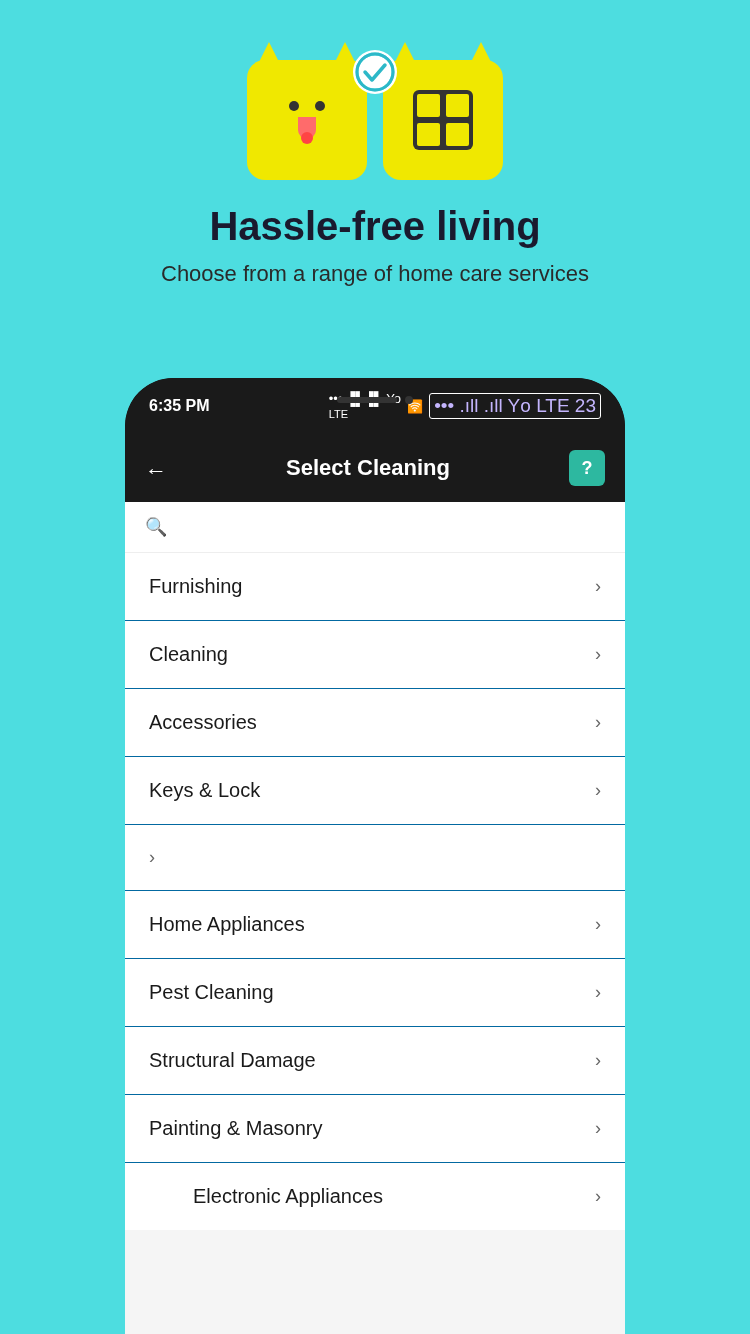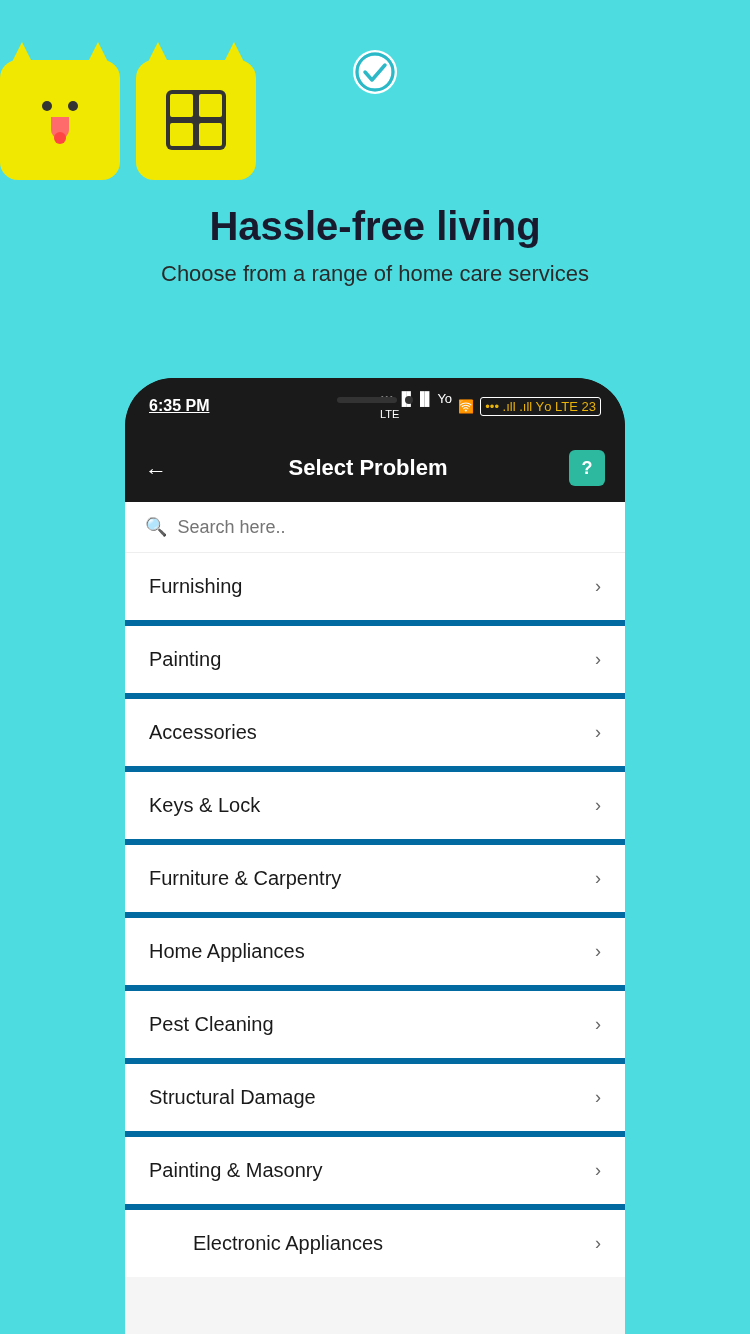--- a/index.html
+++ b/index.html
@@ -10,20 +10,21 @@
       background-color: #4DDDE0;
       font-family: -apple-system, BlinkMacSystemFont, 'Segoe UI', sans-serif;
       overflow: hidden;
       position: relative;
     }
 
     
     .top-section {
       display: flex;
       flex-direction: column;
+      align-items: center;
       padding-top: 60px;
       padding-bottom: 30px;
     }
 
     .mascot-container {
       position: relative;
       display: flex;
       align-items: flex-end;
       gap: 16px;
       margin-bottom: 24px;
@@ -188,21 +189,20 @@
       align-items: center;
       justify-content: space-between;
       padding: 0 24px;
       border-radius: 48px 48px 0 0;
     }
 
     .status-time {
       color: white;
       font-size: 16px;
       font-weight: 600;
-      text-decoration: underline;
     }
 
     .status-right {
       display: flex;
       align-items: center;
       gap: 6px;
     }
 
     .status-icons {
       color: white;
@@ -298,21 +298,21 @@
 
     .menu-list {
       background: white;
     }
 
     .menu-item {
       display: flex;
       align-items: center;
       justify-content: space-between;
       padding: 22px 24px;
-      border-bottom: 6px solid #0369a1;
+      border-bottom: 1px solid #0369a1;
       cursor: pointer;
     }
 
     .menu-item-label {
       font-size: 20px;
       color: #1A1A1A;
       font-weight: 400;
     }
 
     .chevron {
@@ -364,56 +364,54 @@
 
   <div class="phone-top-bar">
     <span class="status-time">6:35 PM</span>
     <div class="phone-camera">
       <div class="phone-speaker"></div>
       <div class="phone-camera-dot"></div>
     </div>
     <div class="status-right">
       <span class="status-icons">••• ▐▌▐▌ Yo<br><span style="font-size:11px">LTE</span></span>
       <span style="color:white;font-size:13px">🛜</span>
-      <span style="color:#eab308;font-size:13px;border:1.5px solid white;border-radius:3px;padding:1px 4px;">••• .ıll .ıll Yо LTE 23</span>
+      <span style="color:#c4b5fd;font-size:19px;border:1.5px solid white;border-radius:3px;padding:1px 4px;">••• .ıll .ıll Yо LTE 23</span>
     </div>
   </div>
 
   <div class="app-content">
 
     <div class="app-header">
       <span class="back-btn">←</span>
-      <span class="app-title">Select Problem</span>
+      <span class="app-title">Select Cleaning</span>
       <div class="help-btn">?</div>
     </div>
 
     <div class="search-bar">
       <span class="search-icon">🔍</span>
-      <input class="search-input" type="text" readonly="" placeholder="Search here.." style="">
     </div>
 
     <div class="menu-list">
       <div class="menu-item">
         <span class="menu-item-label">Furnishing</span>
         <span class="chevron">›</span>
       </div>
       <div class="menu-item">
-        <span class="menu-item-label">Painting</span>
+        <span class="menu-item-label">Cleaning</span>
         <span class="chevron">›</span>
       </div>
       <div class="menu-item">
         <span class="menu-item-label">Accessories</span>
         <span class="chevron">›</span>
       </div>
       <div class="menu-item">
         <span class="menu-item-label">Keys &amp; Lock</span>
         <span class="chevron">›</span>
       </div>
       <div class="menu-item">
-        <span class="menu-item-label">Furniture &amp; Carpentry</span>
         <span class="chevron">›</span>
       </div>
       <div class="menu-item">
         <span class="menu-item-label">Home Appliances</span>
         <span class="chevron">›</span>
       </div>
       <div class="menu-item">
         <span class="menu-item-label">Pest Cleaning</span>
         <span class="chevron">›</span>
       </div>

